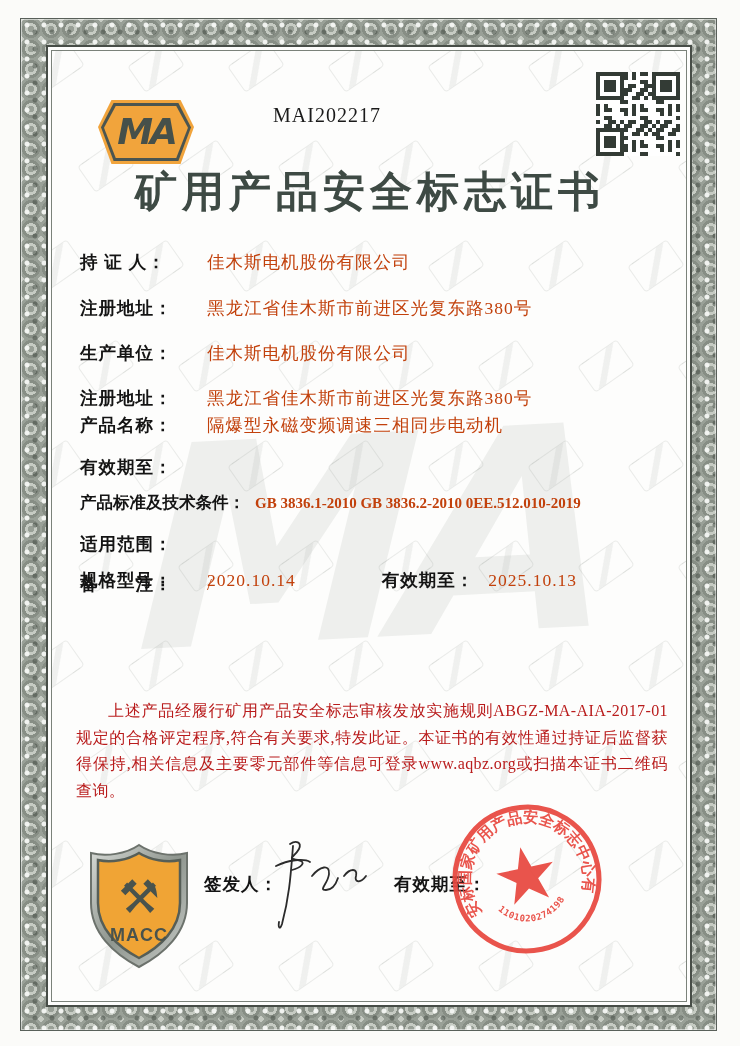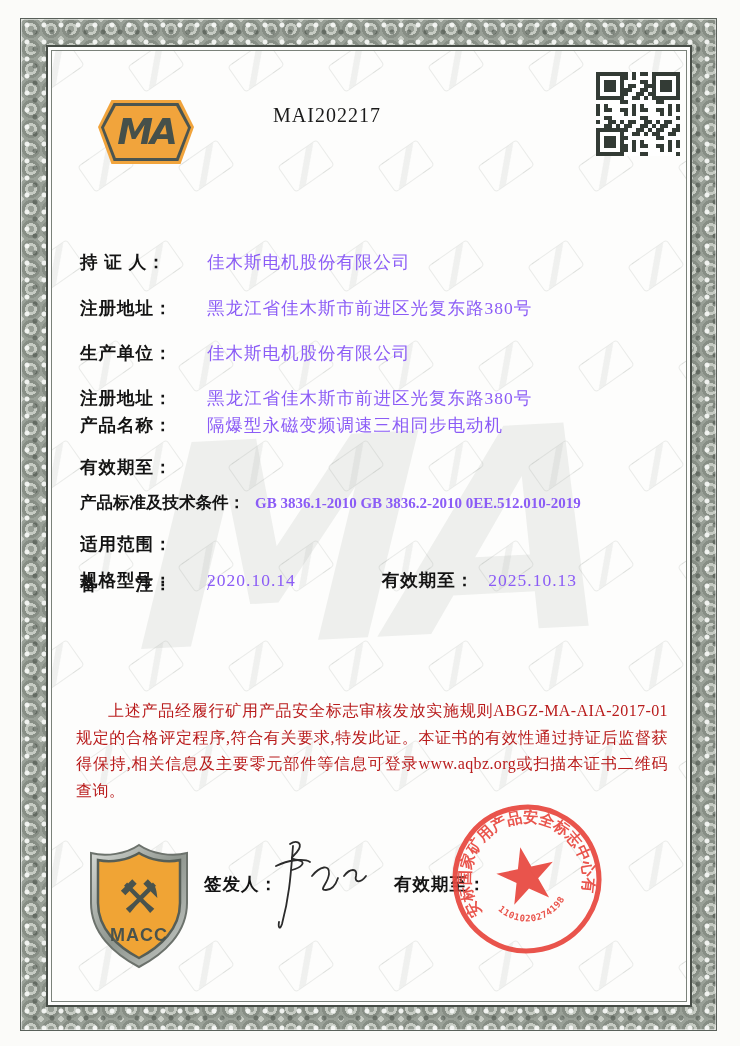--- a/index.html
+++ b/index.html
@@ -41,21 +41,21 @@
   .certno .val{font-family:"Liberation Serif",serif;font-size:20px;color:#1a1a1a;margin-left:8px;letter-spacing:1px;}
   
   .qr{position:absolute;left:596px;top:72px;width:84px;height:84px;background:#fff;}
   .qr i{position:absolute;width:4px;height:4px;background:#333b35;}
   
   .title{position:absolute;left:0;top:164px;width:740px;text-align:center;
     font-family:"Liberation Serif",serif;font-weight:bold;font-size:42px;color:#3e4a44;letter-spacing:5px;}
   
   .row{position:absolute;left:80px;width:600px;display:flex;align-items:baseline;}
   .lbl{font-weight:bold;color:#141414;font-size:17.5px;min-width:127px;letter-spacing:1px;white-space:pre;}
-  .val{font-family:"Liberation Serif",serif;font-size:17.5px;color:#8b5cf6;letter-spacing:1px;}
+  .val{font-family:"Liberation Serif",serif;font-size:17.5px;color:#c2410c;letter-spacing:1px;}
   .row.long .lbl{min-width:0;margin-right:10px;font-size:16.5px;letter-spacing:0;}
   .row.long .val{font-size:15px;font-weight:bold;letter-spacing:0;}
   .val.mono{font-family:"DejaVu Sans Mono",monospace;font-size:16.5px;letter-spacing:0;}
   .lbl.second{margin-left:86px;min-width:0;margin-right:14px;}
   
   .para{position:absolute;left:76px;top:698px;width:592px;font-family:"Liberation Serif",serif;
     font-size:16px;line-height:26.5px;color:#b91c1c;text-indent:2em;letter-spacing:0.4px;text-align:justify;}
   
   .shield{position:absolute;left:84px;top:840px;width:110px;height:132px;}
   .signer{position:absolute;left:204px;top:872px;font-weight:bold;font-size:17.5px;color:#141414;letter-spacing:1px;}
@@ -368,20 +368,21 @@
         <i style="left:8px;top:80px"></i>
         <i style="left:12px;top:80px"></i>
         <i style="left:16px;top:80px"></i>
         <i style="left:20px;top:80px"></i>
         <i style="left:24px;top:80px"></i>
         <i style="left:44px;top:80px"></i>
         <i style="left:48px;top:80px"></i>
         <i style="left:80px;top:80px"></i>
       </div>
 
+    <div class="title">矿用产品安全标志证书</div>
 
     <div class="row" style="top:250px">
       <span class="lbl">持 证 人：</span>
       <span class="val">佳木斯电机股份有限公司</span>
     </div>
     <div class="row" style="top:296px">
       <span class="lbl">注册地址：</span>
       <span class="val">黑龙江省佳木斯市前进区光复东路380号</span>
     </div>
     <div class="row" style="top:341px">

